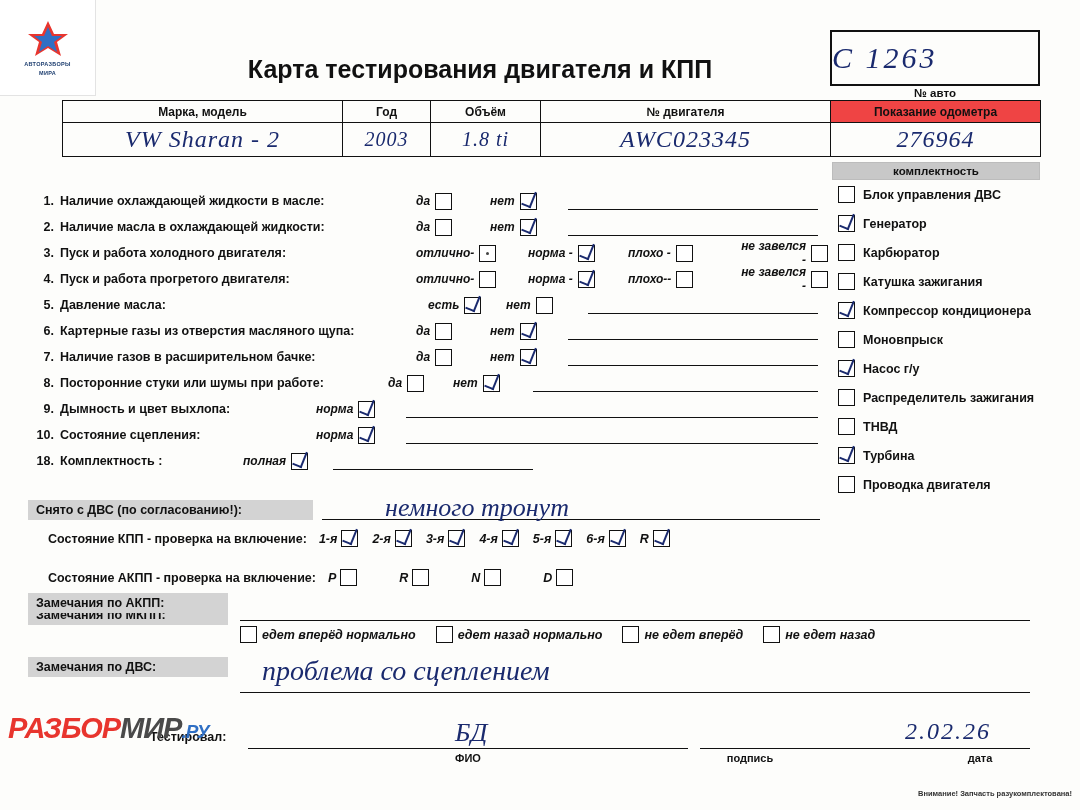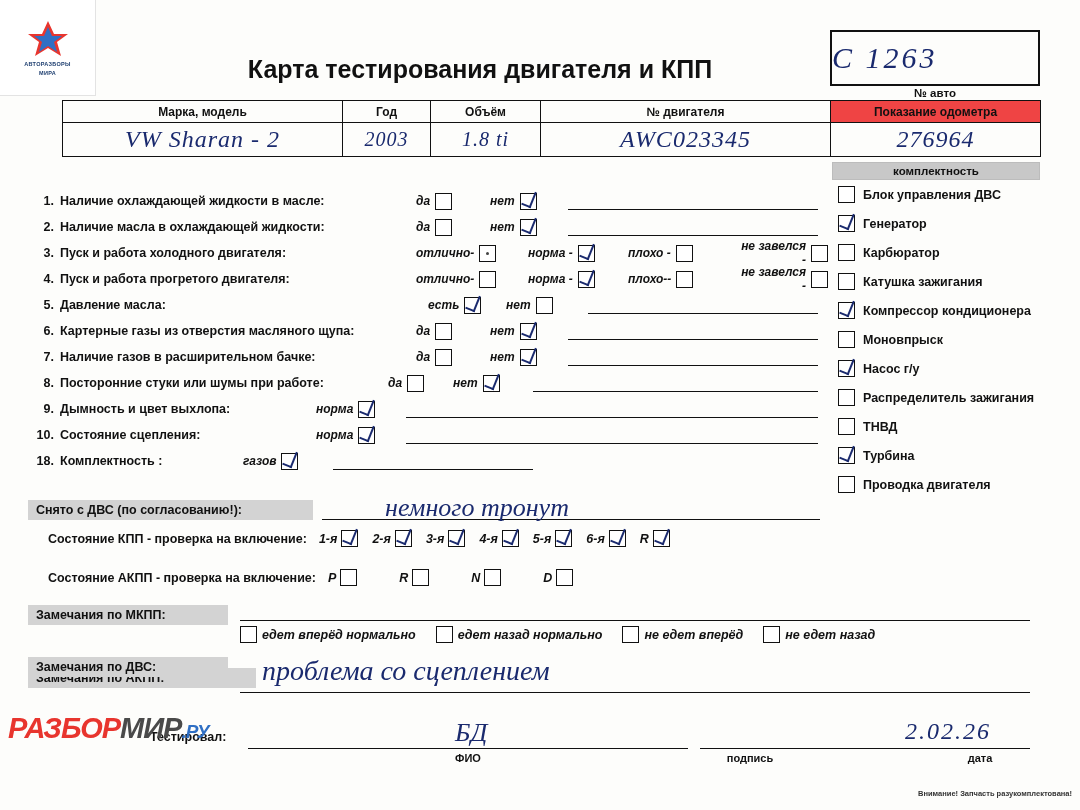--- a/index.html
+++ b/index.html
@@ -459,21 +459,21 @@
         <span class="oname">норма</span>
         <span class="box checked"></span>
       </span>
       <span class="uline" style="left:378px; top:21px; width:412px"></span>
     </div>
 
     <div class="row">
       <span class="num">18.</span>
       <span class="lbl">Комплектность :</span>
       <span class="opt" style="left:215px">
-        <span class="oname">газов</span>
+        <span class="oname">полная</span>
         <span class="box checked"></span>
       </span>
       <span class="uline" style="left:305px; top:21px; width:200px"></span>
     </div>
   </div>
 
   <div class="comp">
     <div class="comp-hdr">комплектность</div>
     <div class="comp-item">
       <span class="box"></span>
@@ -573,21 +573,21 @@
       </span>
     <span class="g">
         <span>D</span>
         <span class="box"></span>
       </span>
   </div>
 
   <div class="gbar" style="left:28px; top:605px; width:200px;">Замечания по МКПП:</div>
   <div class="uline" style="left:240px; top:620px; width:790px;"></div>
 
-  <div class="gbar" style="left:28px; top:668px; width:228px;">Замечания по АКПП:</div>
+  <div class="gbar" style="left:28px; top:593px; width:200px;">Замечания по АКПП:</div>
   <div class="rem-opts">
     <span class="ro" style="margin-right:20px">
       <span class="box"></span>
       <span>едет вперёд нормально</span>
     </span>
     <span class="ro" style="margin-right:20px">
       <span class="box"></span>
       <span>едет назад нормально</span>
     </span>
     <span class="ro" style="margin-right:20px">

